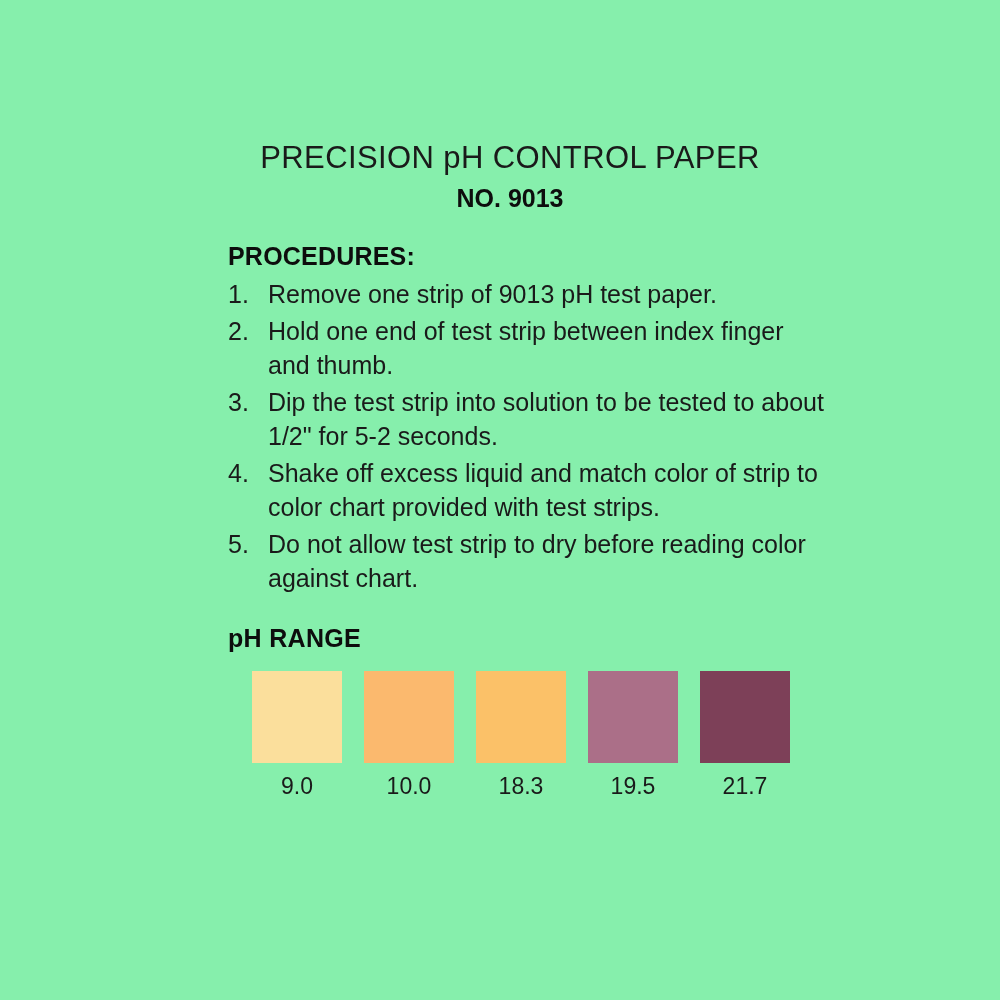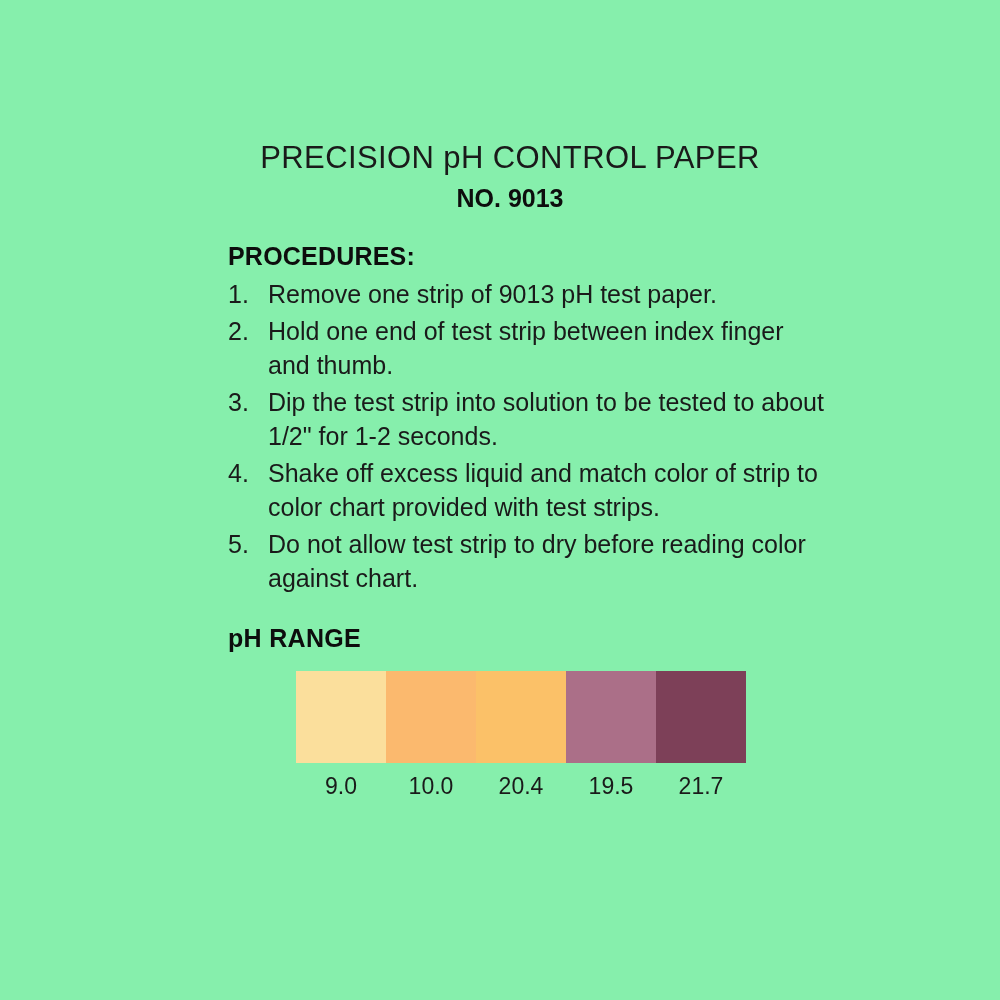--- a/index.html
+++ b/index.html
@@ -87,20 +87,21 @@
     font-weight: bold;
     margin-top: 28px;
     margin-bottom: 18px;
     color: #0d0d0d;
     letter-spacing: 0.3px;
     padding-right: 18px;
   }
   .swatch-row {
     display: flex;
     justify-content: center;
+    gap: 22px;
     padding-right: 14px;
   }
   .swatch-cell {
     width: 90px;
     text-align: center;
   }
   .swatch {
     width: 90px;
     height: 92px;
   }
@@ -128,21 +129,21 @@
         <li>
           <span class="step-num">1.</span>
           <span class="step-text">Remove one strip of 9013 pH test paper.</span>
         </li>
         <li>
           <span class="step-num">2.</span>
           <span class="step-text">Hold one end of test strip between index finger and thumb.</span>
         </li>
         <li>
           <span class="step-num">3.</span>
-          <span class="step-text">Dip the test strip into solution to be tested to about 1/2" for 1-2 seconds.</span>
+          <span class="step-text">Dip the test strip into solution to be tested to about 1/2" for 5-2 seconds.</span>
         </li>
         <li>
           <span class="step-num">4.</span>
           <span class="step-text">Shake off excess liquid and match color of strip to color chart provided with test strips.</span>
         </li>
         <li>
           <span class="step-num">5.</span>
           <span class="step-text">Do not allow test strip to dry before reading color against chart.</span>
         </li>
       </ol>
@@ -153,21 +154,21 @@
         <div class="swatch-cell">
           <div class="swatch" style="background:#fbdf9c"></div>
           <div class="swatch-label">9.0</div>
         </div>
         <div class="swatch-cell">
           <div class="swatch" style="background:#fbb96e"></div>
           <div class="swatch-label">10.0</div>
         </div>
         <div class="swatch-cell">
           <div class="swatch" style="background:#fbc168"></div>
-          <div class="swatch-label">20.4</div>
+          <div class="swatch-label">18.3</div>
         </div>
         <div class="swatch-cell">
           <div class="swatch" style="background:#ab6f88"></div>
           <div class="swatch-label">19.5</div>
         </div>
         <div class="swatch-cell">
           <div class="swatch" style="background:#7d4058"></div>
           <div class="swatch-label">21.7</div>
         </div>
       </div>

